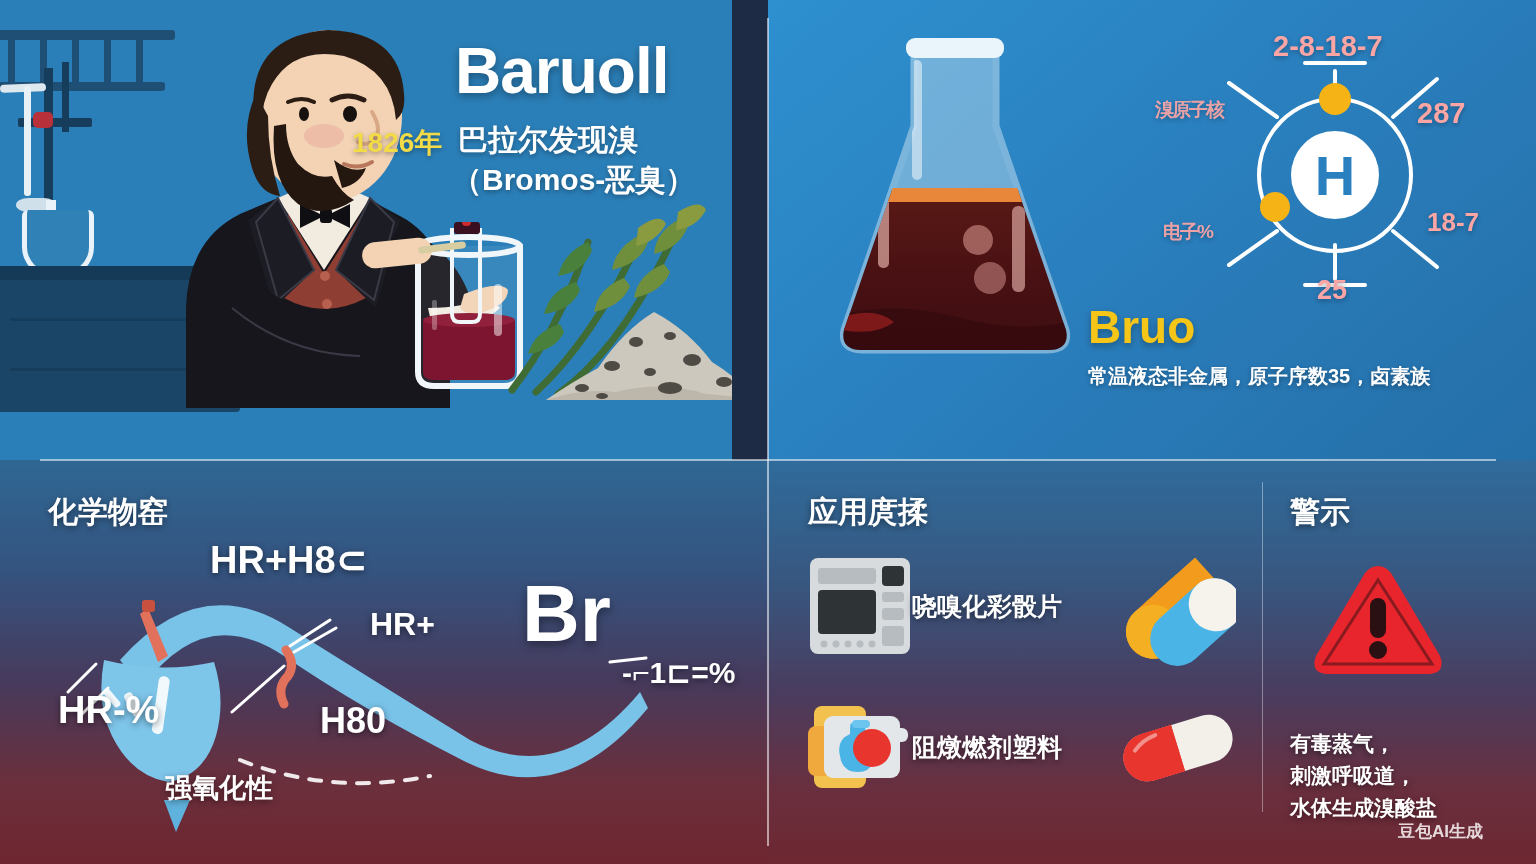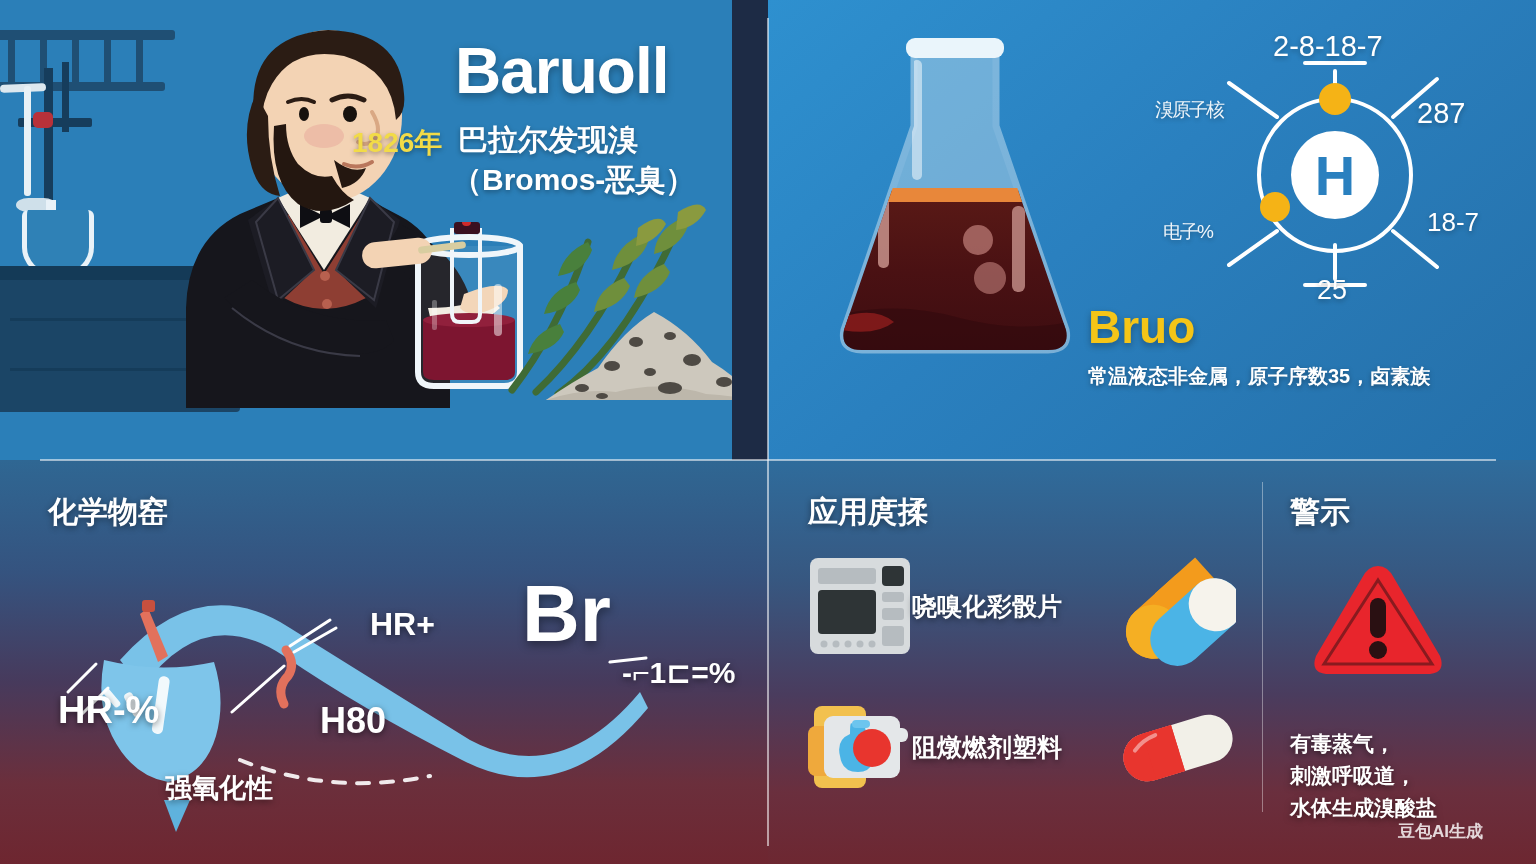--- a/index.html
+++ b/index.html
@@ -59,21 +59,21 @@
   
   #sci{position:absolute;left:128px;top:8px;width:380px;height:400px;}
 
   
   #flask-big{position:absolute;left:820px;top:30px;width:270px;height:340px;}
   #tr-name{left:1088px;top:300px;font-size:46px;font-weight:bold;color:#F5C518;
            text-shadow:0 3px 7px rgba(0,0,0,.3);}
   #tr-desc{left:1088px;top:363px;font-size:20px;font-weight:bold;
            text-shadow:0 2px 5px rgba(0,0,0,.35);}
   #atom{position:absolute;left:1155px;top:35px;width:360px;height:280px;}
-  .atom-lbl{position:absolute;color:#ffffff;font-weight:normal;text-shadow:0 2px 5px rgba(0,0,0,.3);}
+  .atom-lbl{position:absolute;color:#fca5a5;font-weight:bold;text-shadow:0 2px 5px rgba(0,0,0,.3);}
 
   
   #bl-title{left:48px;top:492px;font-size:30px;font-weight:bold;
             text-shadow:0 2px 6px rgba(0,0,0,.45);}
   #bl-br{left:522px;top:568px;font-size:80px;font-weight:bold;
          text-shadow:0 4px 10px rgba(0,0,0,.4);}
   .bl-eq{position:absolute;color:#fff;font-weight:bold;text-shadow:0 2px 6px rgba(0,0,0,.5);}
   #bl-eq-top{left:210px;top:538px;font-size:38px;}
   #bl-eq-left{left:58px;top:650px;font-size:38px;margin-top:39px;}
   #bl-eq-mid{left:370px;top:606px;font-size:32px;}
@@ -328,20 +328,21 @@
       <line x1="108" y1="228" x2="82" y2="254"></line>
       <line x1="290" y1="186" x2="330" y2="160"></line>
       <line x1="294" y1="192" x2="336" y2="168"></line>
       <line x1="284" y1="206" x2="232" y2="252"></line>
       <line x1="610" y1="202" x2="646" y2="198"></line>
     </g>
     <path d="M240 300 Q330 336 430 316" stroke="#ffffff" stroke-width="4" fill="none" stroke-dasharray="12 12" stroke-linecap="round" opacity=".9"></path>
   </svg>
 
   <div class="t" id="bl-title">化学物窑</div>
+  <div class="bl-eq" id="bl-eq-top">HR+H8⊂</div>
   <div class="bl-eq" id="bl-eq-left">HR-%</div>
   <div class="bl-eq" id="bl-eq-mid">HR+</div>
   <div class="bl-eq" id="bl-eq-h80">H80</div>
   <div class="bl-eq" id="bl-eq-right">-⌐1⊏=%</div>
   <div class="t" id="bl-br">Br</div>
   <div class="t" id="bl-cap1">强氧化性</div>
 
   <div class="quad" id="q-br"></div>
 
   <div class="t" id="br-title">应用庹揉</div>

